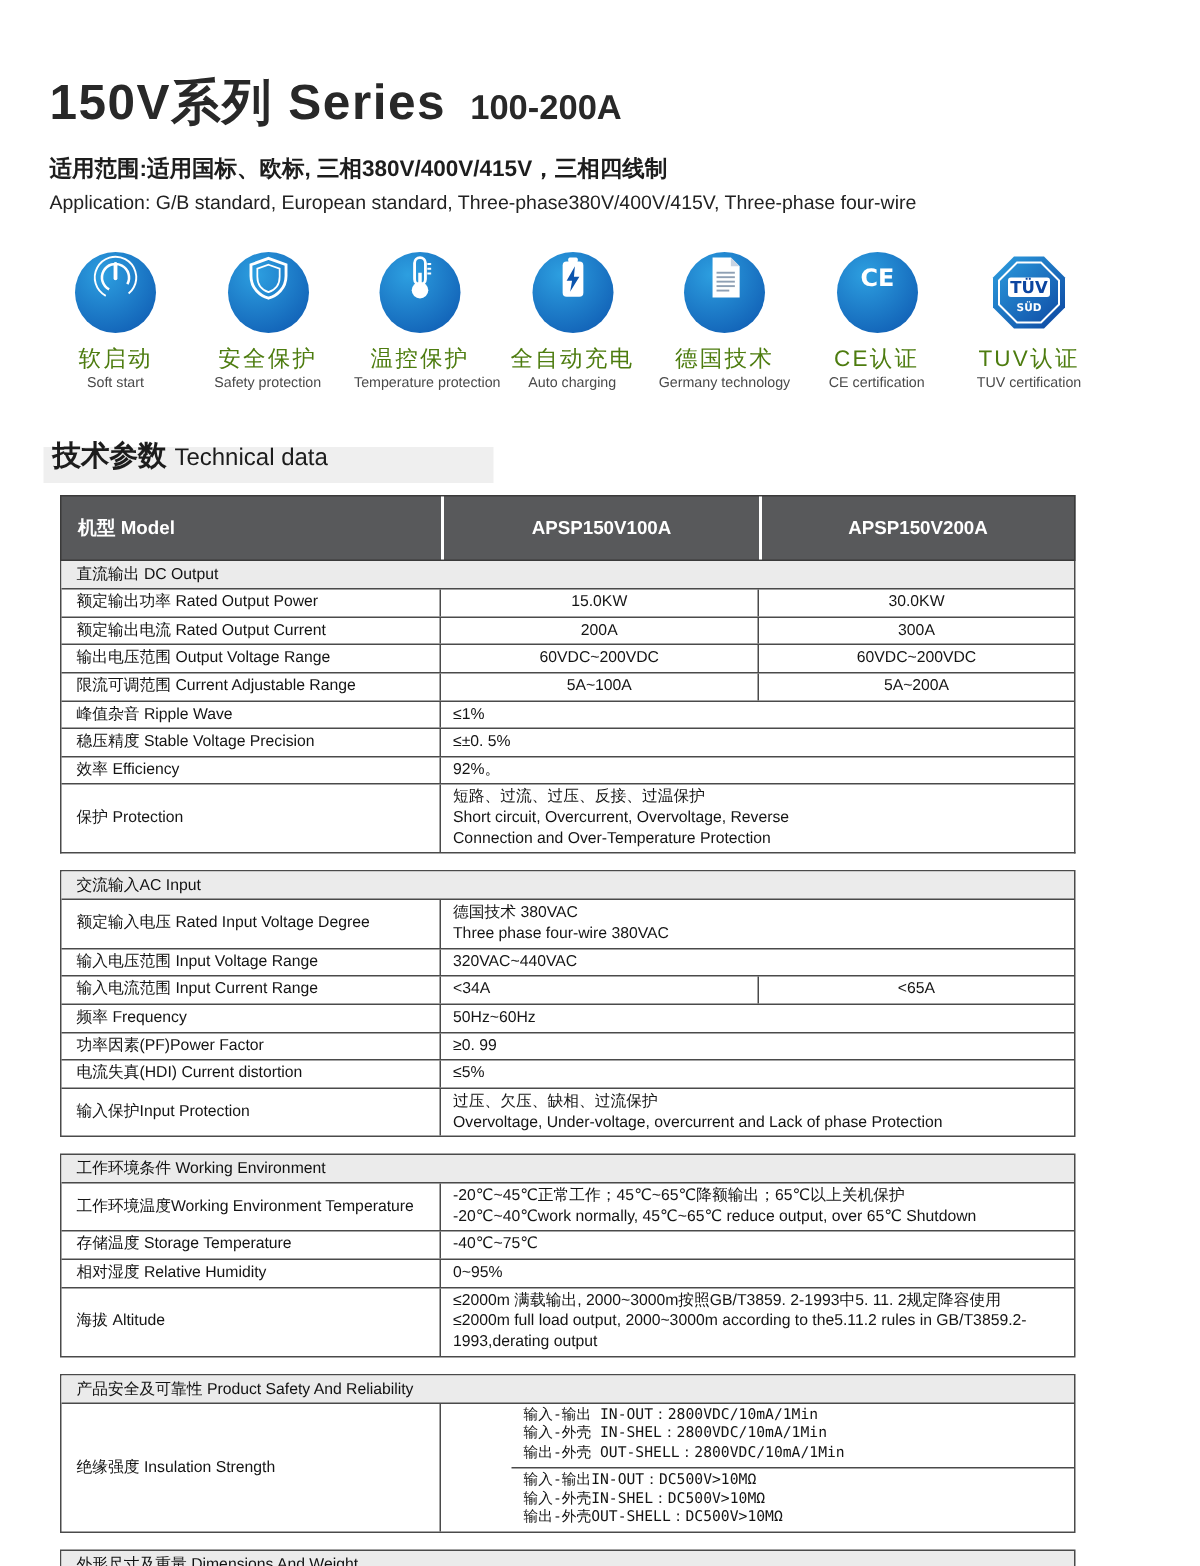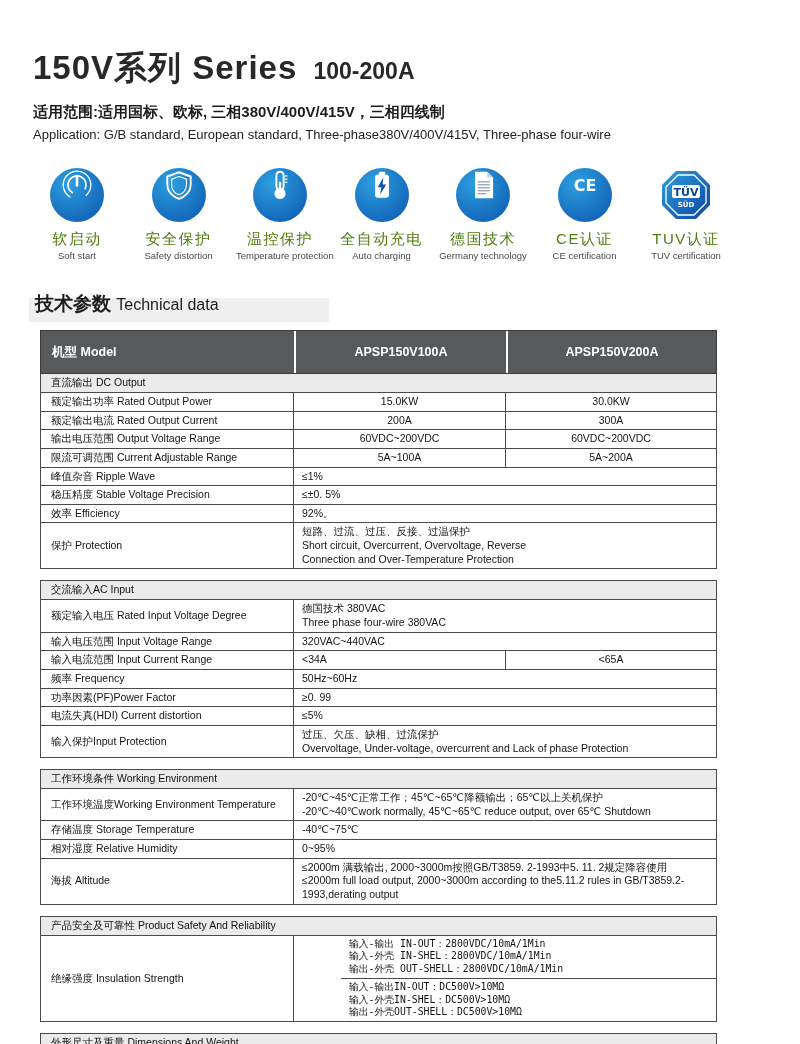--- a/index.html
+++ b/index.html
@@ -75,21 +75,21 @@
         <div class="f-en">Soft start</div>
       </div>
       <div class="feature">
         <span class="feature-icon">
           <svg width="34" height="34" viewBox="0 0 32 32">
             <path d="M16 4 L27 8 V15 C27 23 21 27.5 16 29 C11 27.5 5 23 5 15 V8 Z" fill="none" stroke="#fff" stroke-width="1.8"></path>
             <path d="M16 8 L23 10.5 V15.5 C23 21 19.5 24 16 25.2 C12.5 24 9 21 9 15.5 V10.5 Z" fill="none" stroke="#fff" stroke-width="1.1"></path>
           </svg>
         </span>
         <div class="f-zh">安全保护</div>
-        <div class="f-en">Safety distortion</div>
+        <div class="f-en">Safety protection</div>
       </div>
       <div class="feature">
         <span class="feature-icon">
           <svg width="34" height="34" viewBox="0 0 32 32">
             <rect x="12.6" y="3.5" width="6.8" height="17" rx="3.4" fill="none" stroke="#fff" stroke-width="1.8"></rect>
             <circle cx="16" cy="24" r="5.2" fill="#fff"></circle>
             <line x1="16" y1="13" x2="16" y2="22" stroke="#fff" stroke-width="2.2"></line>
             <line x1="20.6" y1="7.5" x2="23" y2="7.5" stroke="#fff" stroke-width="1.2"></line>
             <line x1="20.6" y1="10.5" x2="23" y2="10.5" stroke="#fff" stroke-width="1.2"></line>
             <line x1="20.6" y1="13.5" x2="23" y2="13.5" stroke="#fff" stroke-width="1.2"></line>

